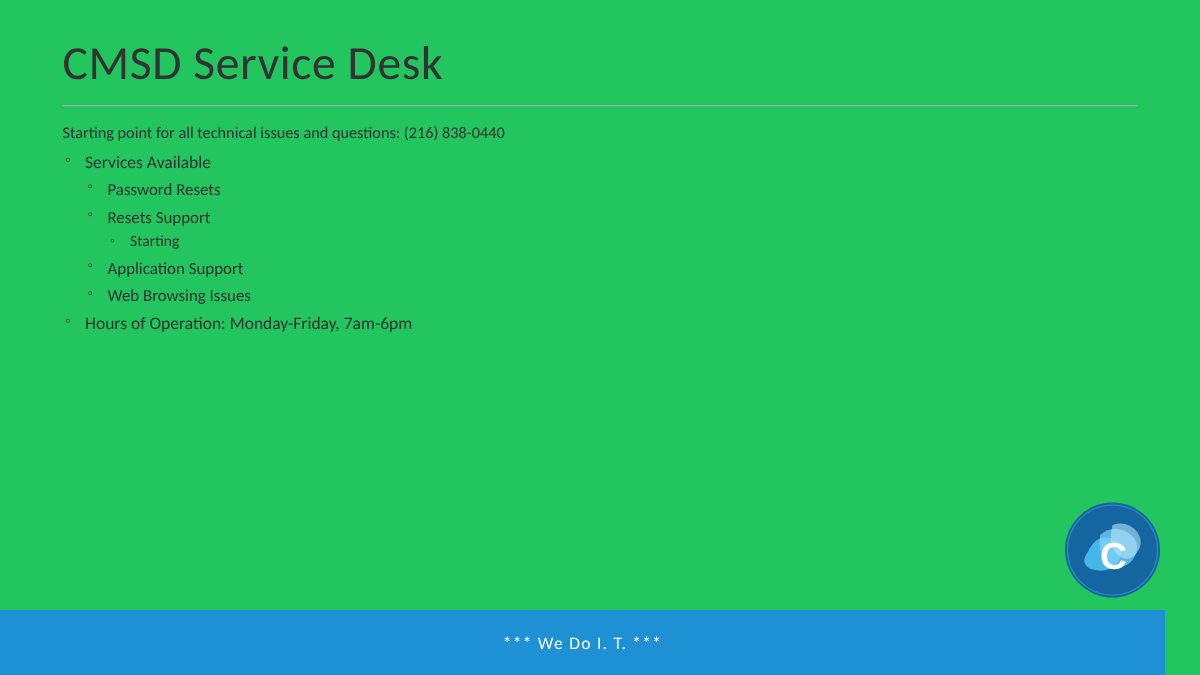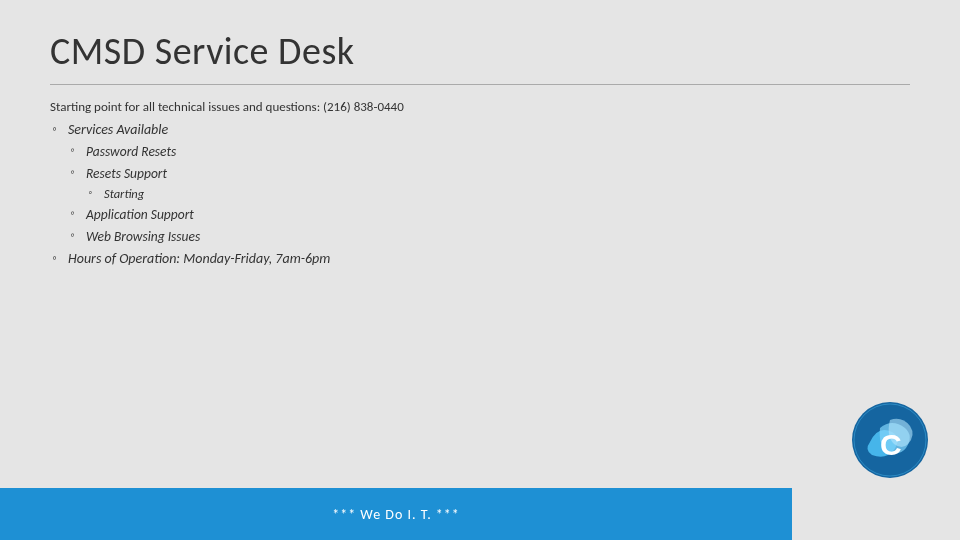--- a/index.html
+++ b/index.html
@@ -9,21 +9,21 @@
       height: 540px;
       background: #ffffff;
       font-family: 'Segoe UI', Calibri, Arial, sans-serif;
       overflow: hidden;
       position: relative;
     }
 
     .slide {
       width: 960px;
       height: 540px;
-      background: #e5e5e5;
+      background: #22c55e;
       position: relative;
       display: flex;
       flex-direction: column;
     }
 
     .main-content {
       flex: 1;
       padding: 28px 50px 10px 50px;
     }
 
@@ -44,21 +44,20 @@
     .subtitle {
       font-size: 13px;
       color: #333333;
       margin-bottom: 4px;
     }
 
     ul.level1 {
       list-style: none;
       padding-left: 18px;
       margin-bottom: 2px;
-      font-style: italic;
     }
 
     ul.level1 > li {
       font-size: 14px;
       color: #333333;
       line-height: 1.65;
       position: relative;
     }
 
     ul.level1 > li::before {
@@ -127,21 +126,21 @@
     }
 
     
     .logo-svg {
       width: 80px;
       height: 80px;
     }
 
     
     .bottom-bar {
-      width: 792px;
+      width: 932px;
       height: 52px;
       background: #1e90d4;
       display: flex;
       align-items: center;
       justify-content: center;
       position: absolute;
       bottom: 0;
       left: 0;
     }
 

